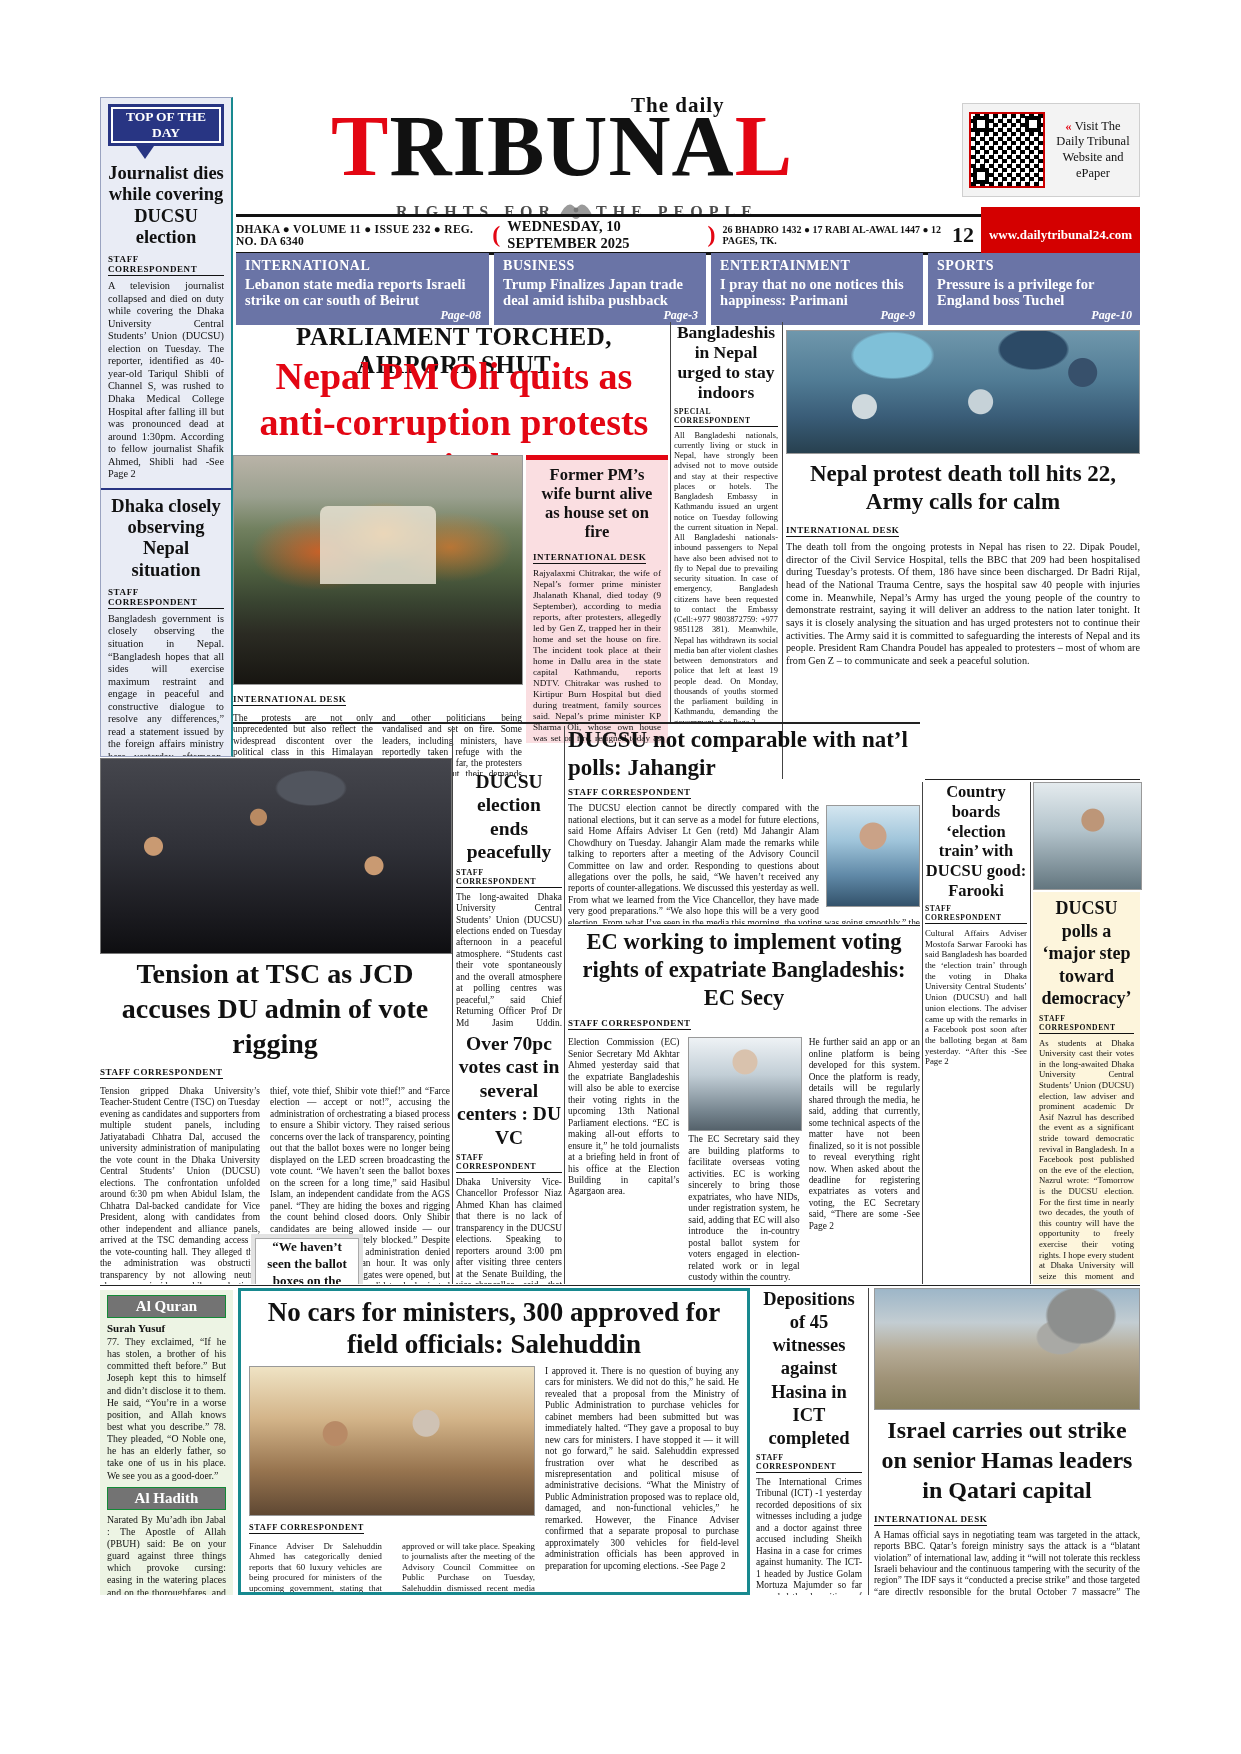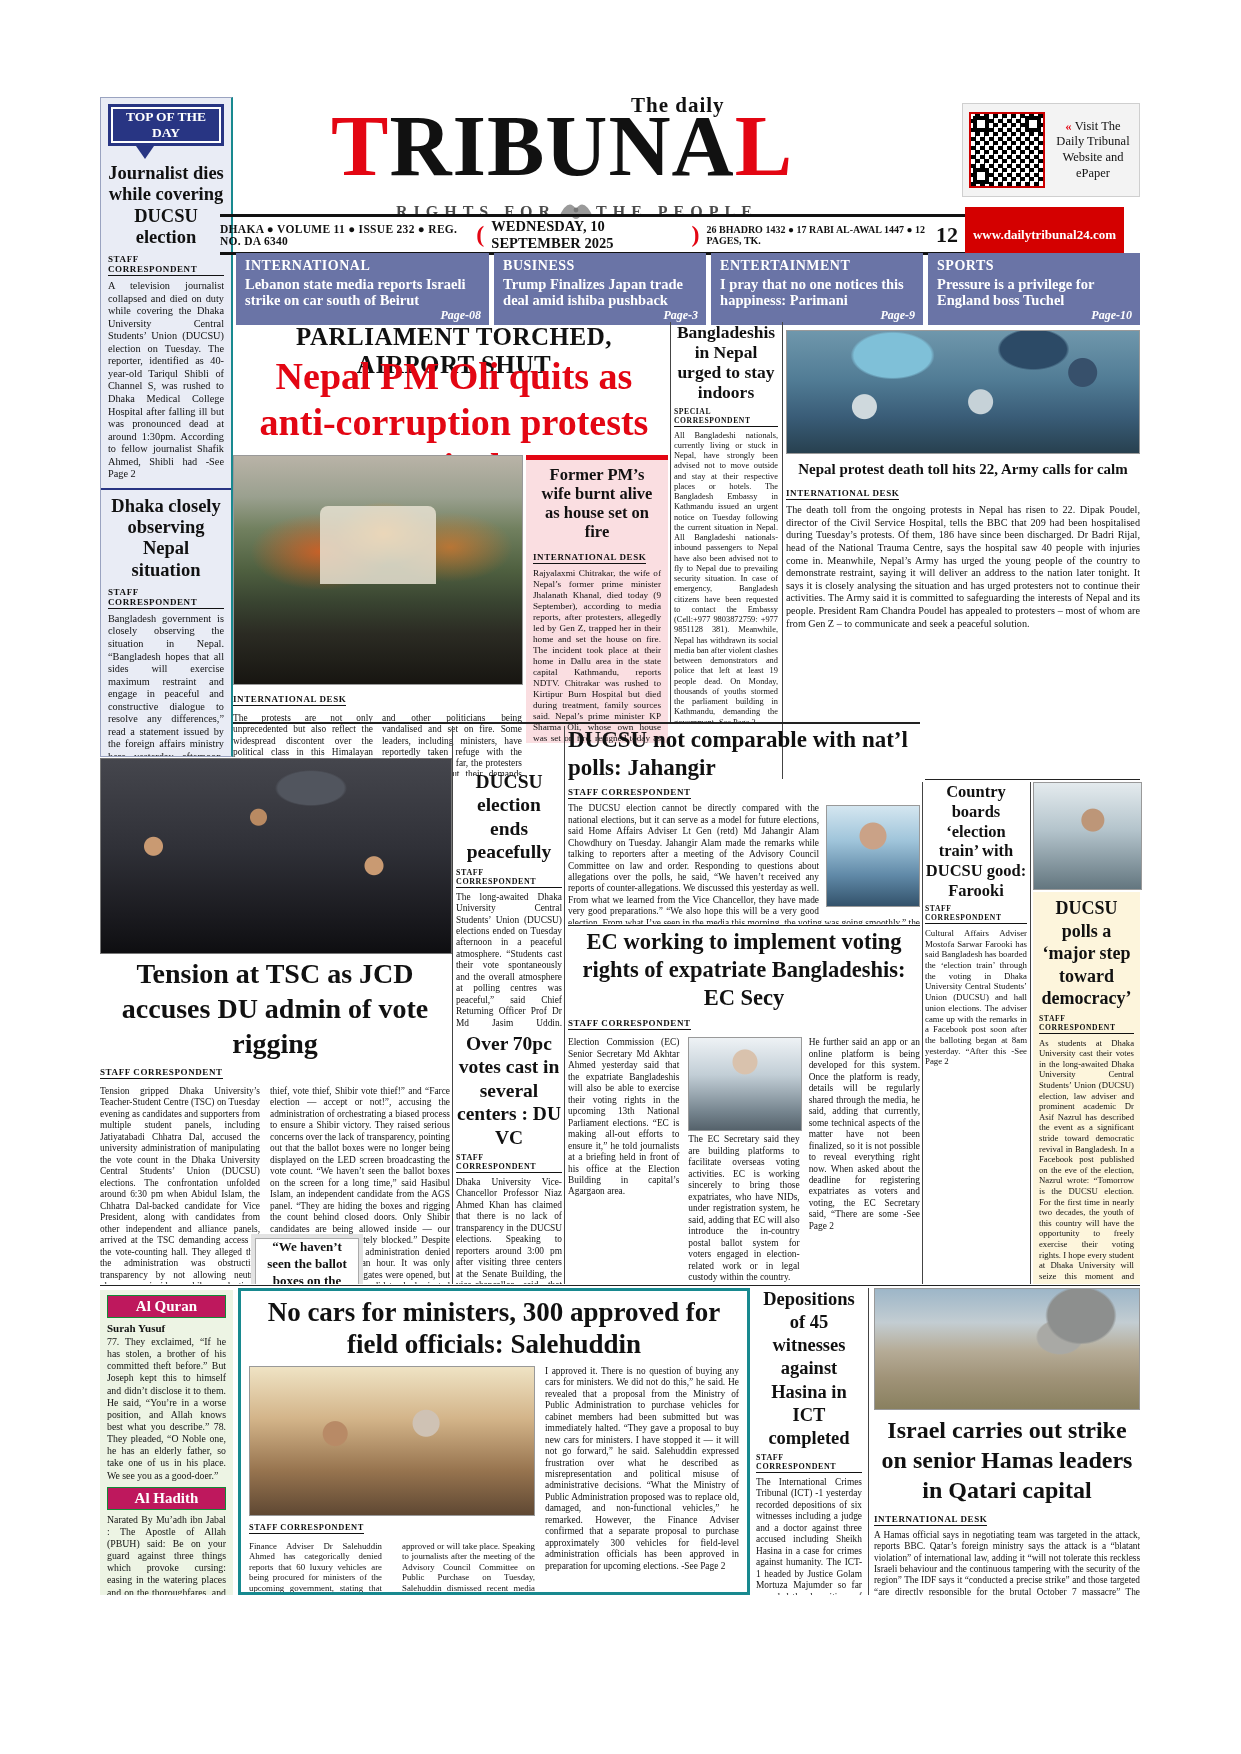--- a/index.html
+++ b/index.html
@@ -35,21 +35,21 @@
   .qrbox{position:absolute;right:0;top:8px;width:178px;height:94px;background:#f3f3f3;
          border:1px solid #cfcfcf;display:flex;align-items:center;gap:8px;padding:6px;box-sizing:border-box;}
   .qr{width:72px;height:72px;border:2px solid #c00;background:
       repeating-conic-gradient(#000 0% 25%, #fff 0% 50%);background-size:9px 9px;position:relative;flex:0 0 auto;}
   .qr i{position:absolute;width:16px;height:16px;border:4px solid #000;background:#fff;box-sizing:border-box;}
   .qr i.b{left:2px;top:2px}.qr i.c{right:2px;top:2px}.qr i.d{left:2px;bottom:2px}
   .qr-cap{font-size:12.5px;line-height:1.25;text-align:center;flex:1;}
   .qr-cap .qm{color:#e30613;font-weight:bold;}
 
   
-  .dateline{left:220px;top:214px;width:904px;height:41px;border-top:3px solid #111;border-bottom:3px solid #111;
+  .dateline{left:236px;top:214px;width:904px;height:41px;border-top:3px solid #111;border-bottom:3px solid #111;
             display:flex;align-items:center;gap:7px;box-sizing:border-box;padding:1px 0;}
   .dl-left{font-weight:bold;font-size:11.5px;letter-spacing:.3px;}
   .dl-paren{color:#e30613;font-weight:bold;font-size:24px;line-height:.8;}
   .dl-date{font-weight:bold;font-size:14.5px;}
   .dl-right{font-size:10px;font-weight:bold;}
   .dl-price{font-size:22px;font-weight:bold;line-height:.9;}
   .dl-web{background:#d40000;color:#fff;font-weight:bold;font-size:13px;padding:20px 8px;}
 
   
   .teasers{left:236px;top:253px;width:904px;height:72px;display:flex;gap:5px;}
@@ -84,21 +84,21 @@
 
   .death{left:786px;top:330px;width:354px;height:449px;overflow:hidden;}
   .police-photo{width:354px;height:124px;border:1px solid #999;box-sizing:border-box;
      background:
        radial-gradient(circle 26px at 22% 62%, #cfd9dd 0 12px, transparent 13px),
        radial-gradient(circle 26px at 55% 58%, #c6d2d8 0 12px, transparent 13px),
        radial-gradient(circle 30px at 84% 34%, #37506b 0 14px, transparent 15px),
        radial-gradient(ellipse 70px 40px at 30% 20%, #7fc0d8 0 55%, transparent 60%),
        radial-gradient(ellipse 60px 35px at 70% 15%, #2c4a66 0 55%, transparent 60%),
        linear-gradient(180deg,#6f97ac 0%,#517c95 40%,#3a5d78 70%,#27404f 100%);}
-  .death-title{font-weight:bold;font-size:15px;line-height:1.2;text-align:center;margin:6px 0 4px;}
+  .death-title{font-weight:bold;font-size:23px;line-height:1.2;text-align:center;margin:6px 0 4px;}
   .death-body{font-size:10.2px;line-height:1.24;}
 
   
   .crowd-photo{left:100px;top:758px;width:350px;height:194px;border:1px solid #777;
      background:
        radial-gradient(circle 18px at 15% 45%, #c99a72 0 9px, transparent 10px),
        radial-gradient(circle 16px at 45% 30%, #b98a62 0 8px, transparent 9px),
        radial-gradient(circle 18px at 78% 55%, #c99a72 0 9px, transparent 10px),
        radial-gradient(ellipse 60px 30px at 60% 15%, #51555e 0 55%, transparent 60%),
        linear-gradient(180deg,#45464d 0%,#303138 45%,#1b1b20 80%,#0e0e11 100%);}
@@ -138,21 +138,21 @@
      background:radial-gradient(circle 16px at 55% 35%, #bd9678 0 11px, transparent 12px),
        linear-gradient(180deg,#e4ebee 0%,#b3c3cb 45%,#63767f 100%);}
   .majorstep{left:1033px;top:892px;width:107px;height:392px;background:#fdf5dc;padding:5px 6px;
              box-sizing:border-box;overflow:hidden;}
   .ms-title{font-weight:bold;font-size:18px;line-height:1.25;text-align:center;margin-bottom:4px;}
   .ms-body{font-size:8.7px;line-height:1.22;}
 
   
   .quran-col{left:100px;top:1290px;width:133px;height:305px;background:#edf4e4;padding:5px 7px;
              box-sizing:border-box;overflow:hidden;}
-  .green-hdr{background:#be185d;color:#fff;font-weight:bold;font-size:15px;text-align:center;
+  .green-hdr{background:#737373;color:#fff;font-weight:bold;font-size:15px;text-align:center;
              padding:2px 0;border:1px solid #128a36;margin-bottom:4px;}
   .quran-sub{font-weight:bold;font-size:11px;margin:2px 0;}
   .quran-body{font-size:9.8px;line-height:1.24;}
 
   .nocars{left:238px;top:1288px;width:512px;height:307px;border:3px solid #18898f;
           padding:5px 8px;box-sizing:border-box;overflow:hidden;}
   .nocars-title{font-weight:bold;font-size:27px;line-height:1.2;text-align:center;margin-bottom:5px;}
   .nocars-flex{display:flex;gap:10px;}
   .nocars-left{width:286px;flex:0 0 auto;}
   .nocars-photo{width:286px;height:150px;border:1px solid #999;box-sizing:border-box;

